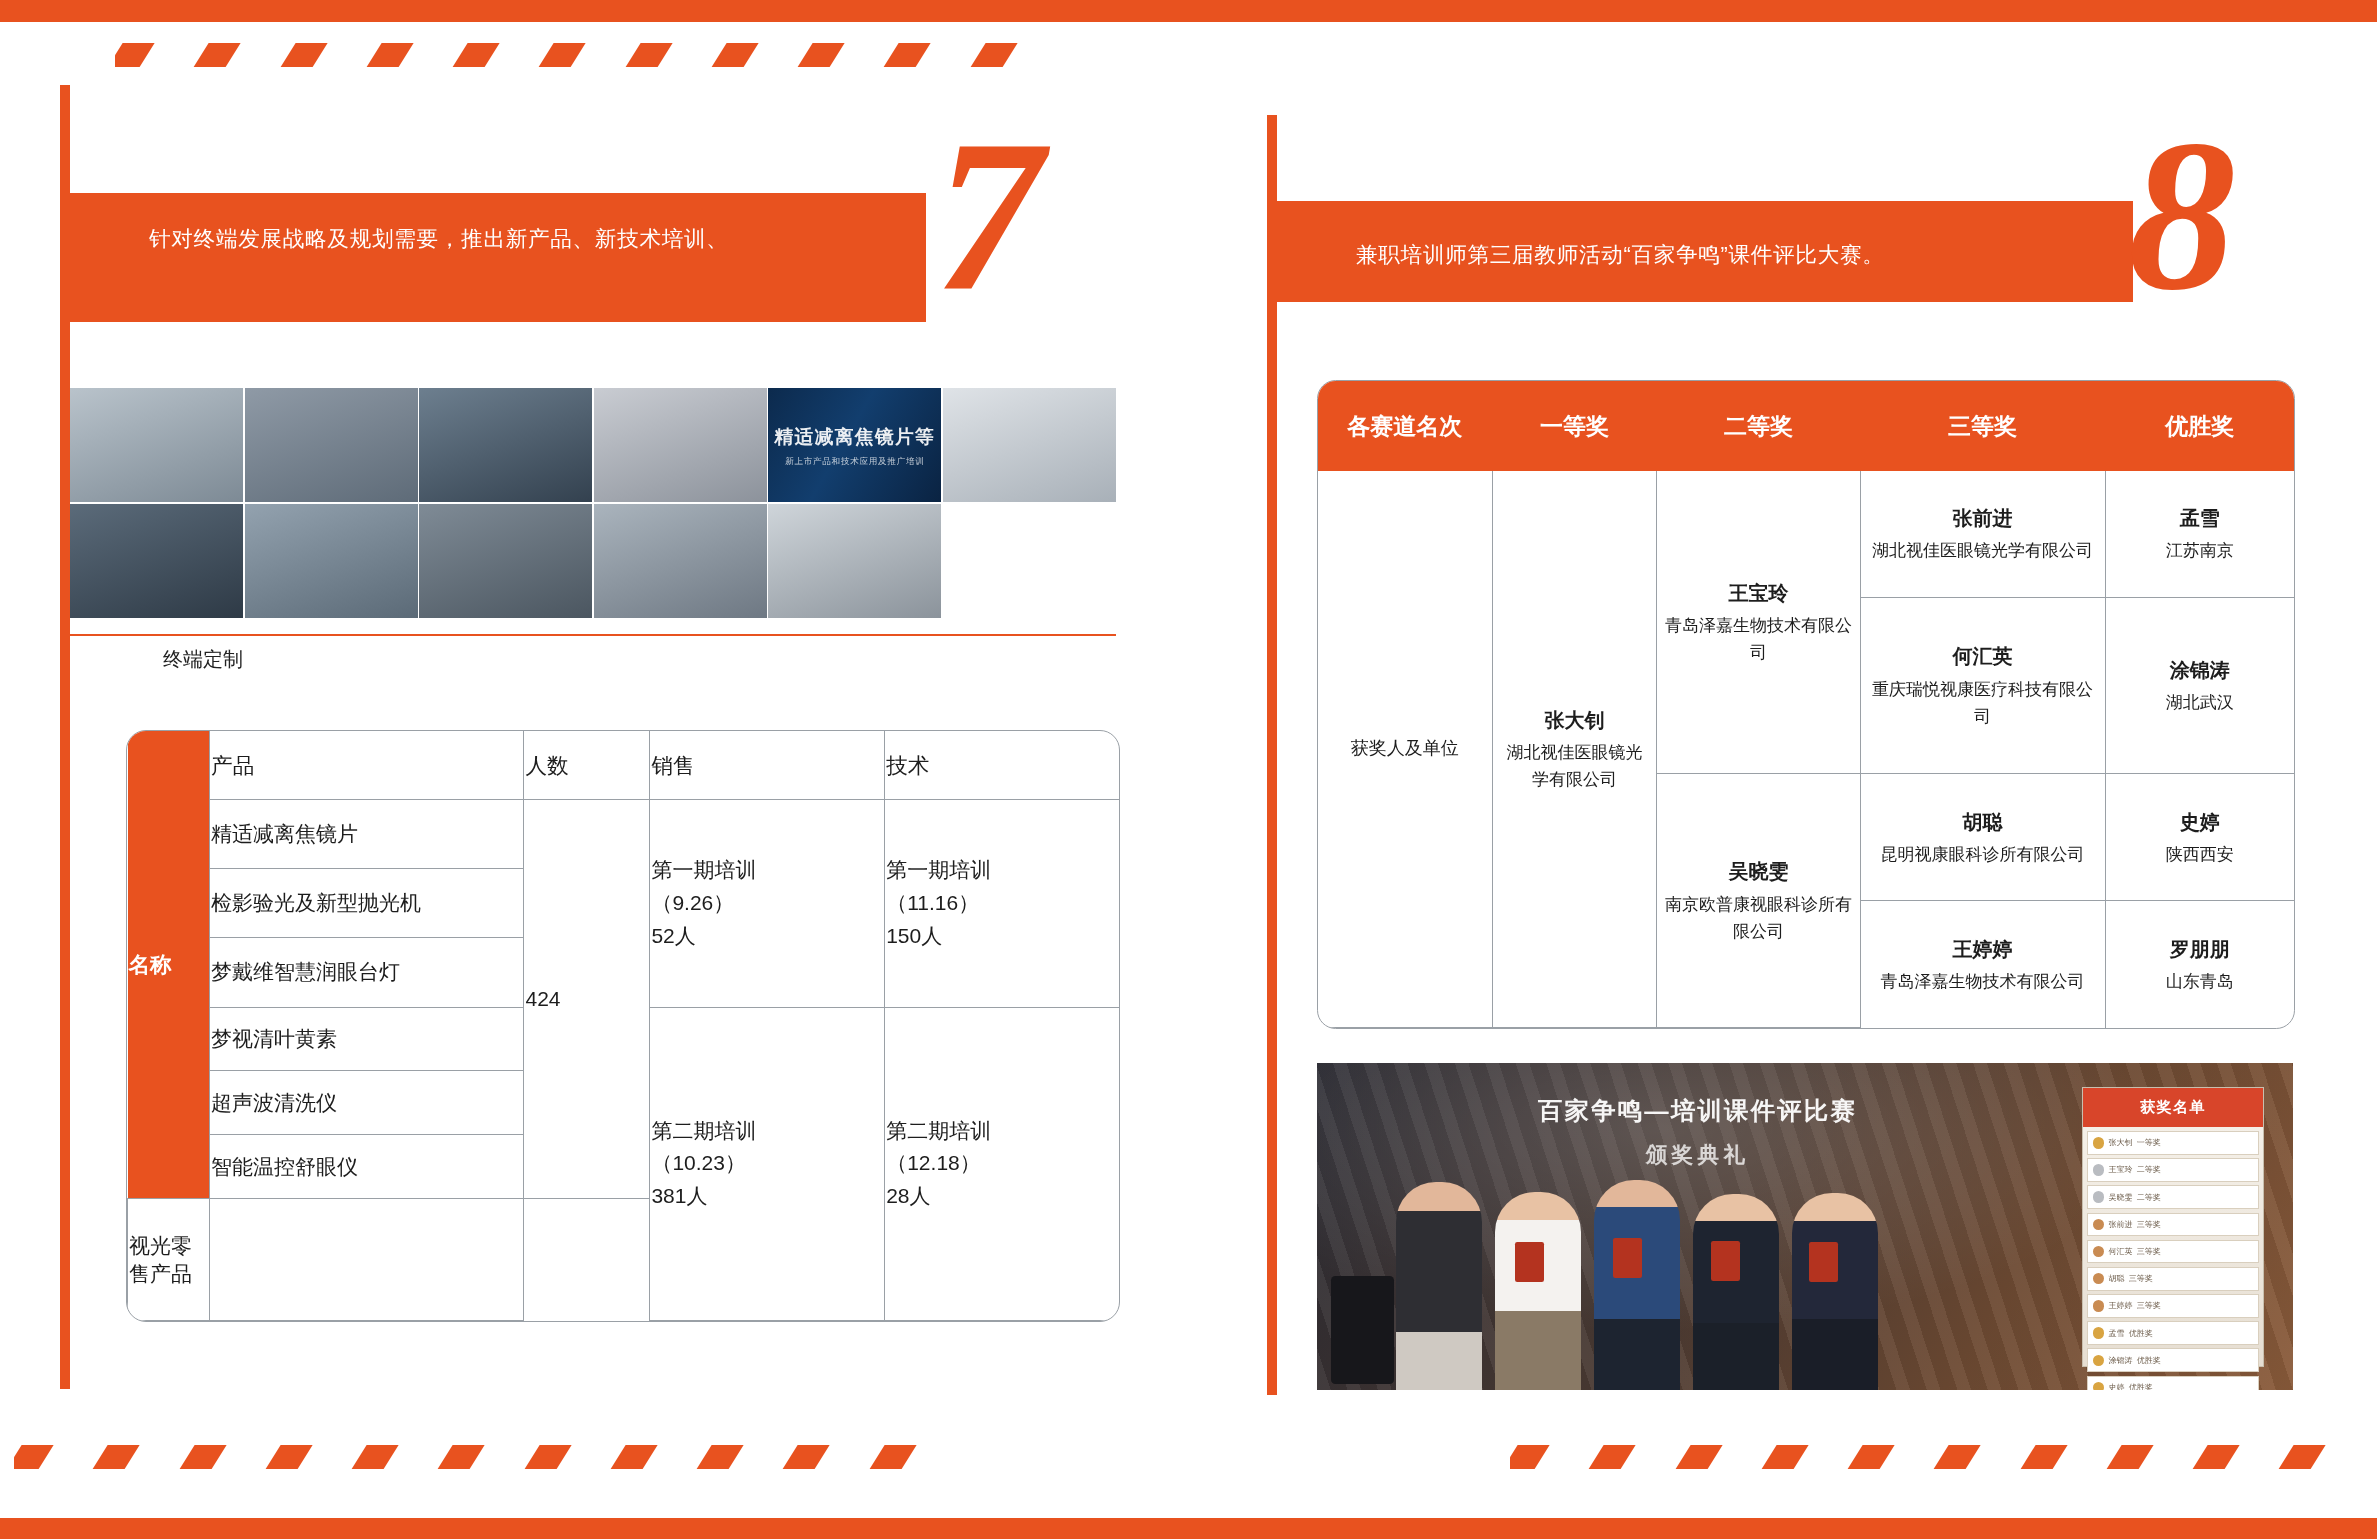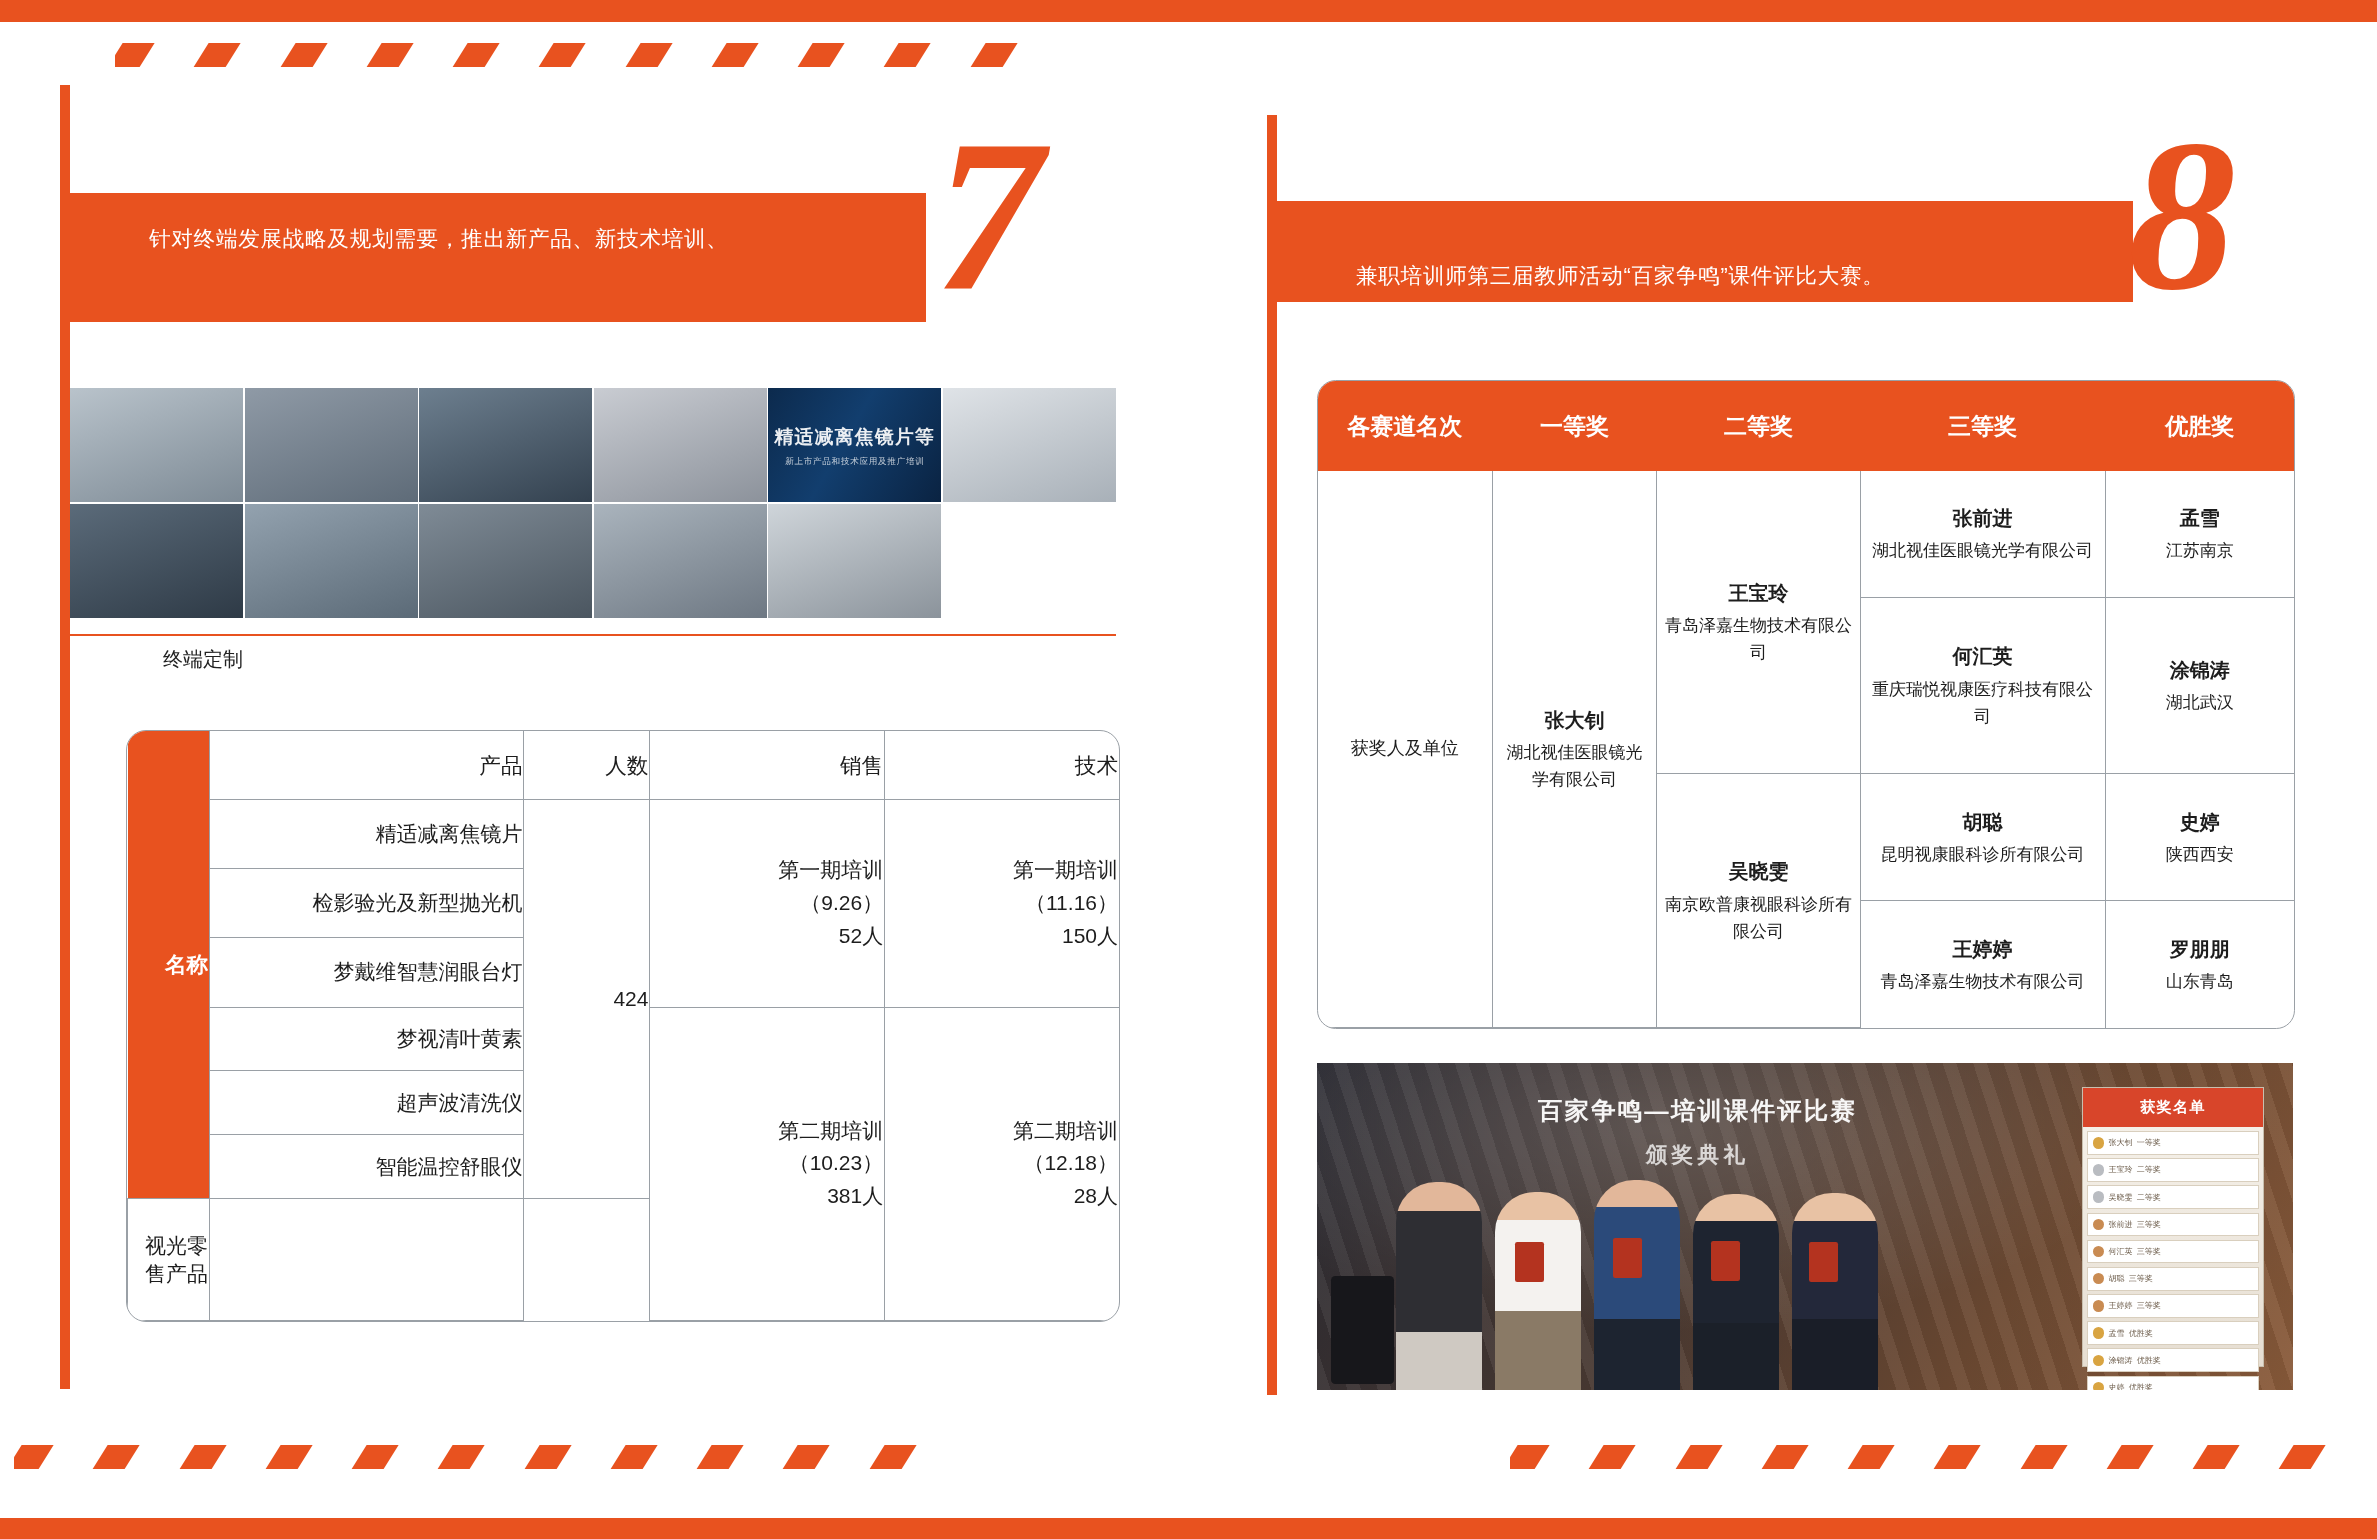--- a/index.html
+++ b/index.html
@@ -59,21 +59,21 @@
   .ph.a .cap{color:#8a2b16;font-size:10.8px;}
 
   .caption-bar{position:absolute;left:70px;top:634px;width:1046px;height:45px;
                border-top:2.2px solid #E8521F;}
   .caption-bar span{display:block;padding:10px 0 0 93px;font-size:20px;color:#222;}
 
   
   .ltable-wrap{position:absolute;left:126px;top:730px;width:992px;height:590px;
                border:1.4px solid #9aa0a6;border-radius:20px;overflow:hidden;background:#fff;}
   table{border-collapse:collapse;width:100%;height:100%;}
-  .ltable td,.ltable th{border:0.7px solid #9aa0a6;text-align:right;vertical-align:middle;
+  .ltable td,.ltable th{border:0.7px solid #9aa0a6;text-align:left;vertical-align:middle;
                         font-size:21px;color:#1d1d1d;font-weight:400;}
   .ltable .name-cell{background:#E8521F;color:#fff;font-size:24.4px;font-weight:700;width:79px;
                      border-left:none;border-top:none;border-bottom:none;}
   .ltable tr:first-child td{border-top:none;}
   .ltable .prod{width:309px;}
   .ltable .num{width:122px;}
   .ltable .sale,.ltable .tech{width:230px;}
   .ltable .hdr td{height:66px;font-size:21.6px;}
   .ltable td.rt{border-right:none;}
   .multi{line-height:1.55;}
@@ -253,21 +253,21 @@
       </tr>
       <tr>
         <td>视光零售产品</td>
         <td></td>
       </tr>
     </tbody>
       </table>
   </div>
 
   <div class="headband" style="left:1277px;top:201px;width:856px;height:101px;">
-    <div class="txt" style="padding-top:56px;">
+    <div class="txt" style="padding-top:35px;">
       <div>兼职培训师第三届教师活动“百家争鸣”课件评比大赛。</div>
     </div>
   </div>
   <div class="bignum" style="left:2128px;top:108px;">8</div>
 
   <div class="rtable-wrap">
     <table class="rtable">
       <thead>
         <tr>
           <td style="width:165px">各赛道名次</td>

